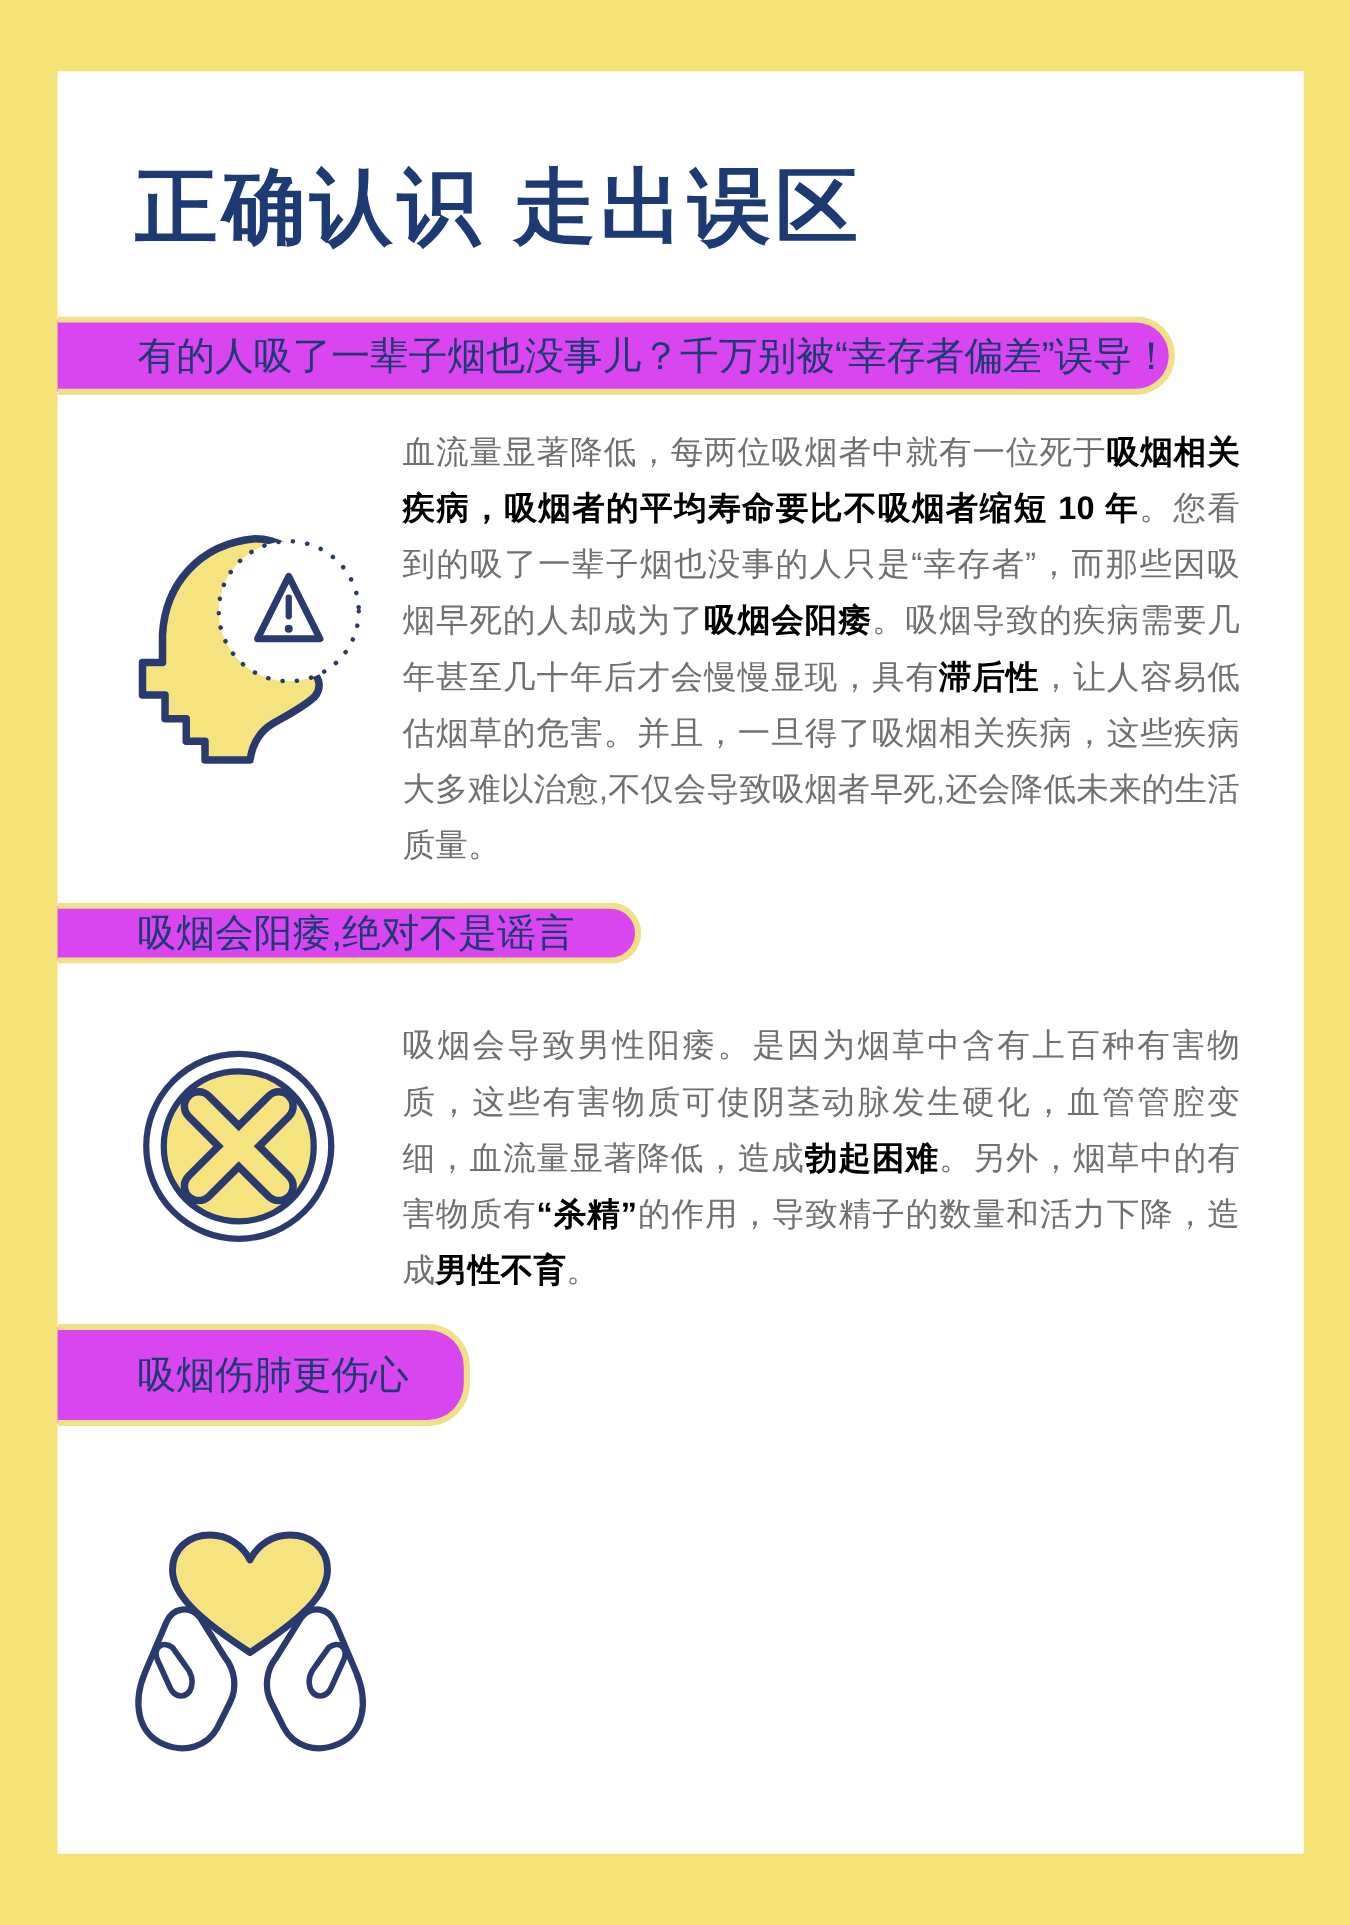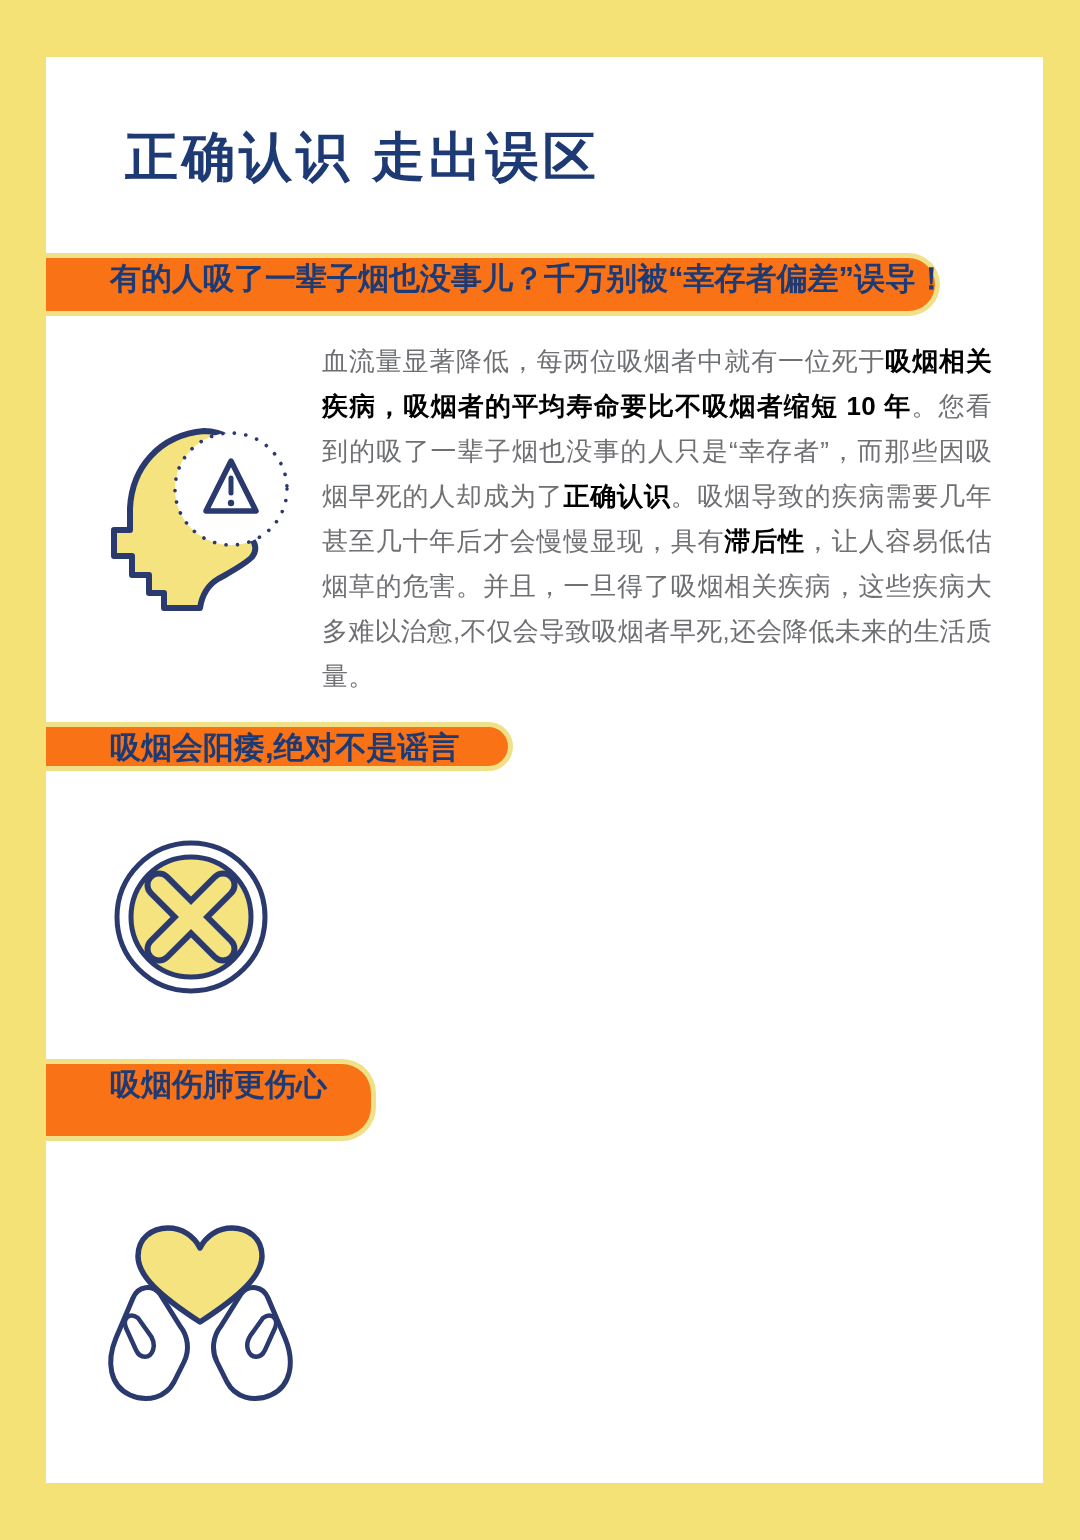--- a/index.html
+++ b/index.html
@@ -9,32 +9,32 @@
     background:#F5E276;
     position:relative;
     overflow:hidden;
   }
   .poster { position:absolute; inset:0; background:#F5E276; }
   .card {
     position:absolute; left:46px; top:57px; width:997px; height:1426px;
     background:#FFFFFF;
   }
   .title {
-    position:absolute; left:79px; top:64px;
-    font-size:53px; line-height:1.35; font-weight:700;
+    position:absolute; left:62px; top:64px;
+    font-size:66px; line-height:1.35; font-weight:700;
     letter-spacing:4px; color:#1E3A74; white-space:nowrap;
   }
   .pill {
     position:absolute; left:0;
-    background:#f97316;
+    background:#d946ef;
     border:5px solid #F0E189; border-left:none;
     border-radius:0 34px 34px 0;
-    display:flex; 
+    display:flex; align-items:center;
     padding:0 24px 0 64px;
-    font-size:31px; font-weight:700; color:#1E3A74;
+    font-size:31px; font-weight:400; color:#1E3A74;
     white-space:nowrap;
   }
   .pill1 { top:196px; width:894px; height:63px; }
   .pill2 { top:665px; width:467px; height:49px; }
   .pill3 { top:1002px; width:330px; height:82px; }
   .para {
     position:absolute; left:276px; width:670px;
     font-size:26px; line-height:45px; color:#6F7073;
     text-align:justify; letter-spacing:0.2px;
   }
@@ -70,33 +70,34 @@
              C 128 148 140 142 148 134
              C 153 128 152 120 147 116
              C 160 98 163 60 148 38
              C 136 18 118 8 100 8 Z" fill="#F4E37E" stroke="#2A3A6E" stroke-width="6" stroke-linejoin="round" stroke-linecap="round"></path>
         <circle cx="127" cy="66" r="56" fill="#FFFFFF" stroke="#2A3A6E" stroke-width="3.6" stroke-dasharray="0.1 11.5" stroke-linecap="round"></circle>
         <path d="M 127 38 L 152 88 L 102 88 Z" fill="#FFFFFF" stroke="#2A3A6E" stroke-width="5.5" stroke-linejoin="round"></path>
         <line x1="127" y1="55" x2="127" y2="70" stroke="#2A3A6E" stroke-width="5" stroke-linecap="round"></line>
         <circle cx="127" cy="80" r="3.2" fill="#2A3A6E"></circle>
       </svg>
     </div>
-    <p class="para para1"><span>血流量显著降低，每两位吸烟者中就有一位死于</span><span class="b">吸烟相关疾病，吸烟者的平均寿命要比不吸烟者缩短 10 年</span><span>。您看到的吸了一辈子烟也没事的人只是“幸存者”，而那些因吸烟早死的人却成为了</span><span class="b">正确认识</span><span>。吸烟导致的疾病需要几年甚至几十年后才会慢慢显现，具有</span><span class="b">滞后性</span><span>，让人容易低估烟草的危害。并且，一旦得了吸烟相关疾病，这些疾病大多难以治愈,不仅会导致吸烟者早死,还会降低未来的生活质量。</span></p>
+    <p class="para para1"><span>血流量显著降低，每两位吸烟者中就有一位死于</span><span class="b">吸烟相关疾病，吸烟者的平均寿命要比不吸烟者缩短 10 年</span><span>。您看到的吸了一辈子烟也没事的人只是“幸存者”，而那些因吸烟早死的人却成为了</span><span class="b">吸烟会阳痿</span><span>。吸烟导致的疾病需要几年甚至几十年后才会慢慢显现，具有</span><span class="b">滞后性</span><span>，让人容易低估烟草的危害。并且，一旦得了吸烟相关疾病，这些疾病大多难以治愈,不仅会导致吸烟者早死,还会降低未来的生活质量。</span></p>
 
     <div class="pill pill2">
       <span>吸烟会阳痿,绝对不是谣言</span>
     </div>
     <div class="icon-box icon2">
       <svg viewBox="0 0 158 158">
         <circle cx="79" cy="79" r="74" fill="#FFFFFF" stroke="#2A3A6E" stroke-width="5"></circle>
         <circle cx="79" cy="79" r="60" fill="#F4E37E" stroke="#2A3A6E" stroke-width="5"></circle>
         <path d="M 47 47 L 111 111 M 111 47 L 47 111" fill="none" stroke="#2A3A6E" stroke-width="29" stroke-linecap="round"></path>
         <path d="M 47 47 L 111 111 M 111 47 L 47 111" fill="none" stroke="#F4E37E" stroke-width="17" stroke-linecap="round"></path>
       </svg>
     </div>
+    <p class="para para2"><span>吸烟会导致男性阳痿。是因为烟草中含有上百种有害物质，这些有害物质可使阴茎动脉发生硬化，血管管腔变细，血流量显著降低，造成</span><span class="b">勃起困难</span><span>。另外，烟草中的有害物质有</span><span class="b">“杀精”</span><span>的作用，导致精子的数量和活力下降，造成</span><span class="b">男性不育</span><span>。</span></p>
 
     <div class="pill pill3">
       <span>吸烟伤肺更伤心</span>
     </div>
     <div class="icon-box icon3">
       <svg viewBox="0 0 205 190">
         <path d="M 102 102
              C 62 76 40 56 40 36
              C 40 18 54 8 70 8
              C 84 8 96 16 102 28

